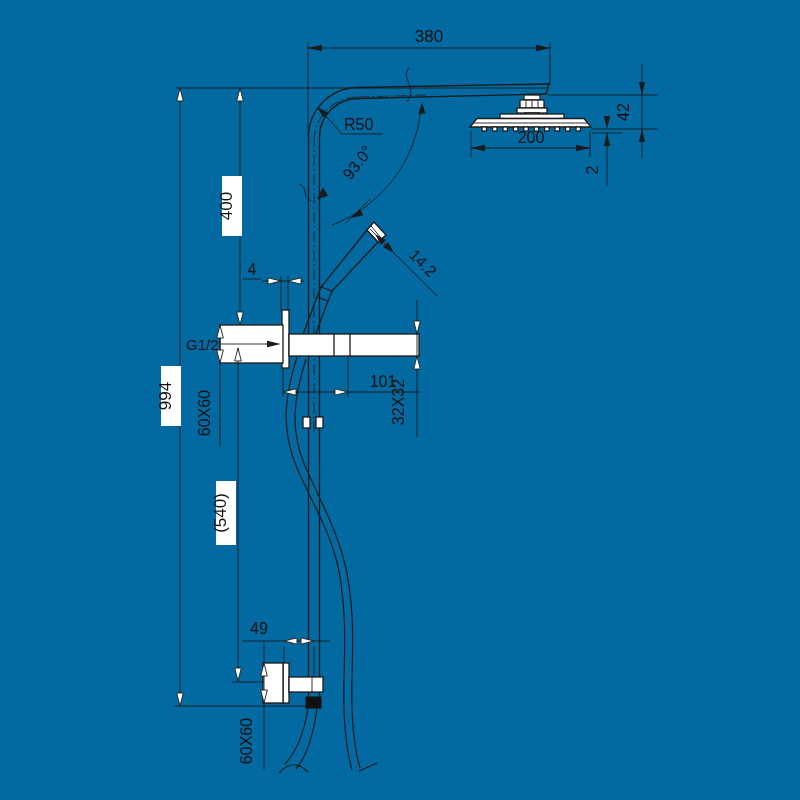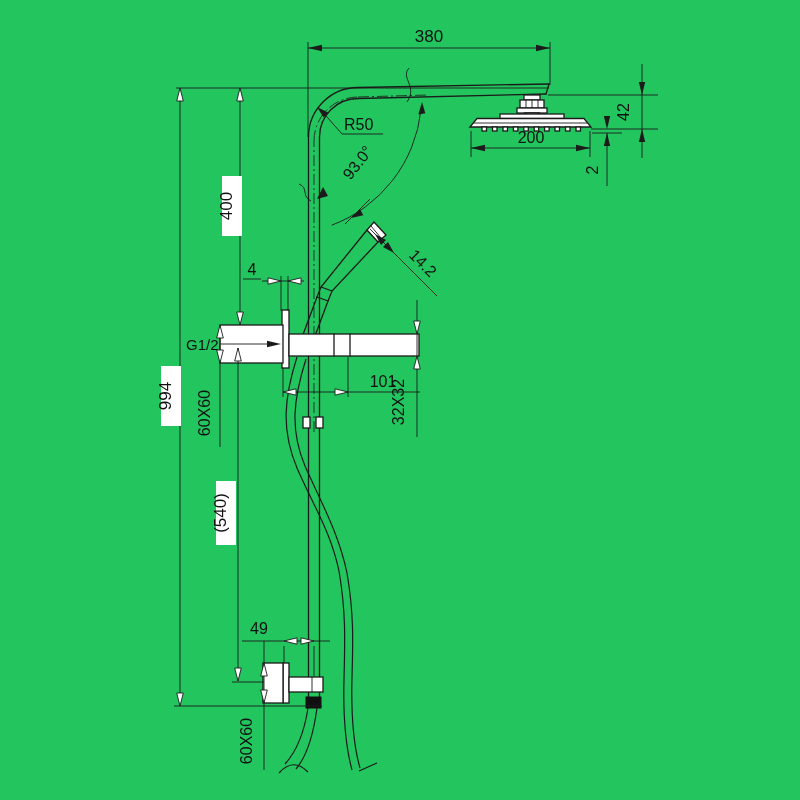--- a/index.html
+++ b/index.html
@@ -1,16 +1,16 @@
 <!DOCTYPE html>
 <html><head>
 <meta charset="utf-8">
 <style>
   html,body{margin:0;padding:0;background:#ffffff;}
-  .stage{position:relative;width:800px;height:800px;background:#22c55e;overflow:hidden;
+  .stage{position:relative;width:800px;height:800px;background:#0369a1;overflow:hidden;
          font-family:"Liberation Sans",sans-serif;}
   svg{display:block;}
   .st  {stroke:#1b1b1b;stroke-width:1.3;fill:none;stroke-linecap:round;}
   .stf {stroke:#1b1b1b;stroke-width:1.3;fill:#ffffff;}
   .thin{stroke:#1b1b1b;stroke-width:0.9;fill:none;}
   .hose{stroke:#1b1b1b;stroke-width:1.2;fill:none;}
   .cl  {stroke:#1b1b1b;stroke-width:0.8;fill:none;stroke-dasharray:11 3 2 3;}
   .fa  {fill:#1b1b1b;stroke:none;}
   .oa  {fill:#ffffff;stroke:#1b1b1b;stroke-width:0.9;}
   .dt  {font-family:"Liberation Sans",sans-serif;font-size:16px;fill:#111;}

